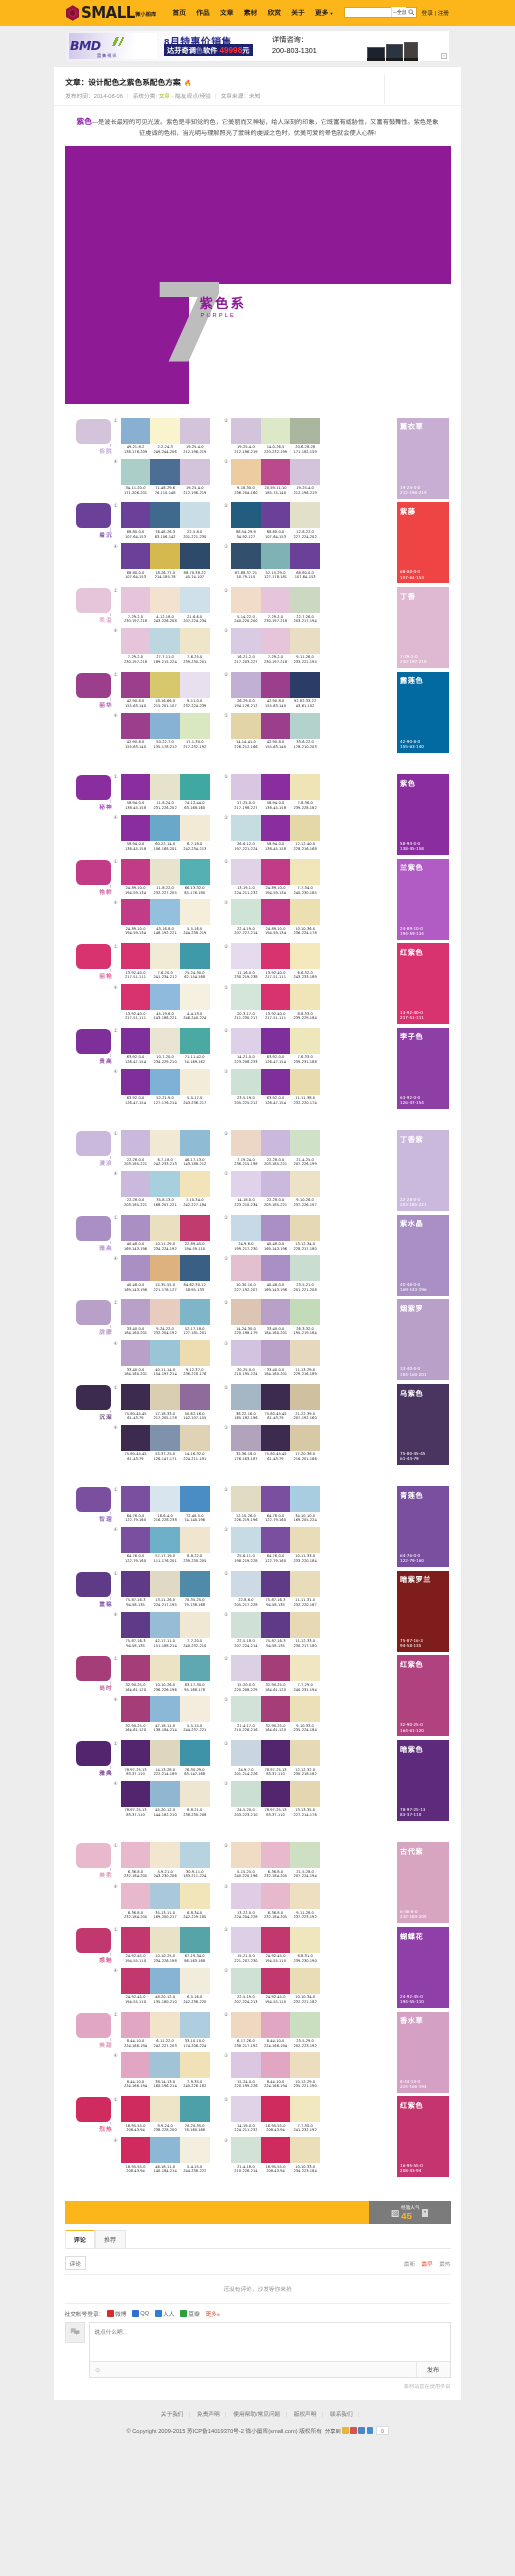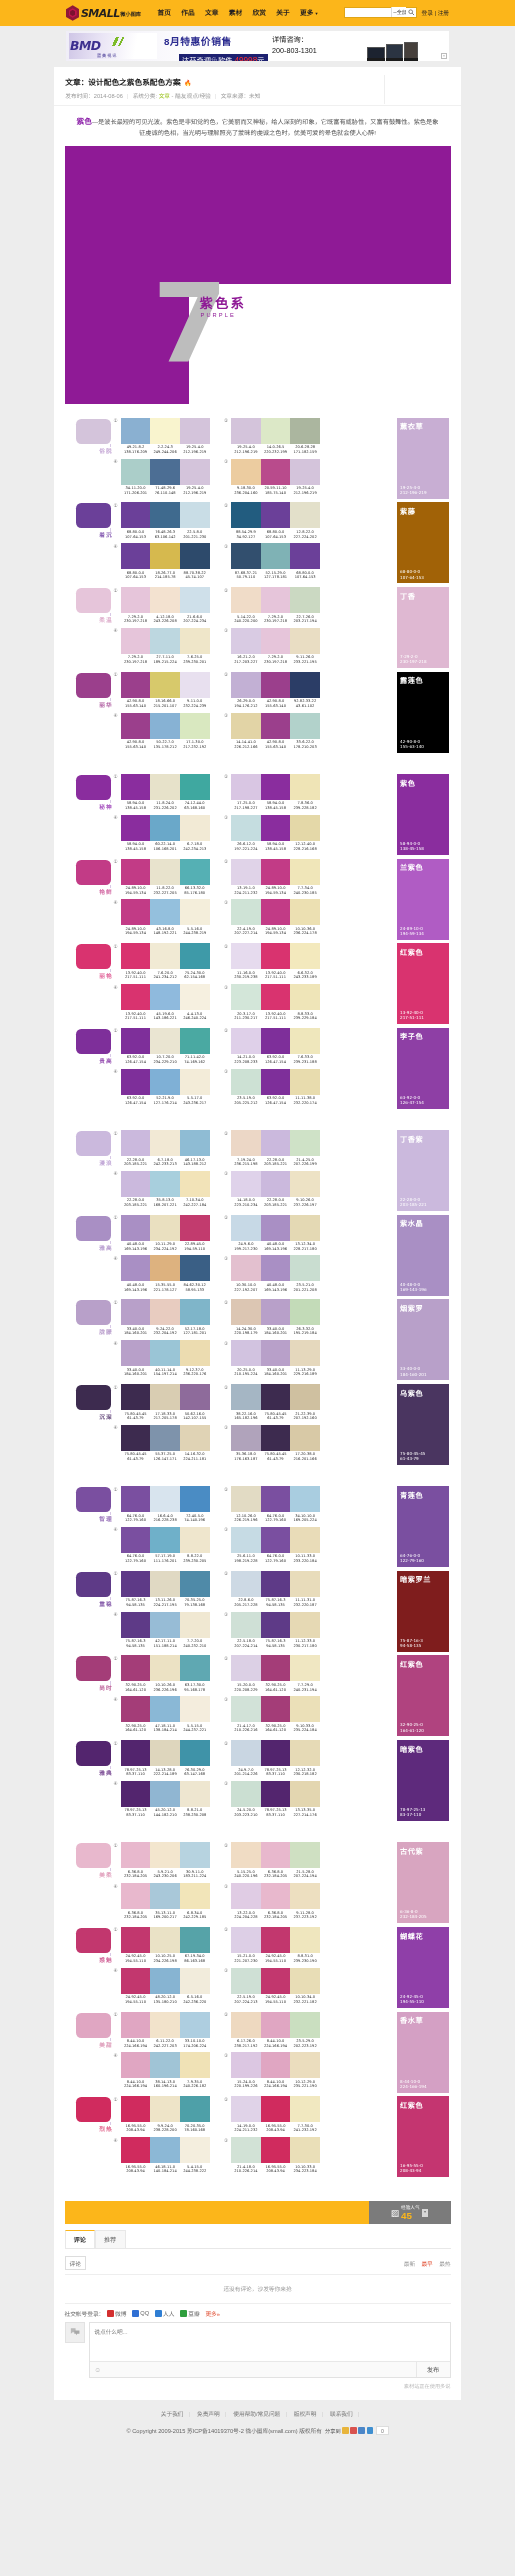--- a/index.html
+++ b/index.html
@@ -34,23 +34,22 @@
     background:#c0154a;
     clip-path:polygon(50% 0%,100% 25%,100% 75%,50% 100%,0% 75%,0% 25%);
   }
   .logo-hex .hx3 {
     position:absolute; left:4.1px; top:4.6px; width:5.2px; height:6.2px;
     background:#7b1130;
     clip-path:polygon(50% 0%,100% 25%,100% 75%,50% 100%,0% 75%,0% 25%);
   }
   .logo-text {
     font-family:"DejaVu Sans",sans-serif;
-    font-weight:bold; font-size:11px; letter-spacing:-0.5px;
+    font-weight:bold; font-size:15px; letter-spacing:-0.5px;
     color:#231f20;
-    font-style:italic;
   }
   .logo-cn { font-size:5.2px; color:#231f20; margin-left:0.5px; font-weight:bold;}
   .nav { display:flex; margin-left:11.3px; }
   .nav a {
     color:#231f20; text-decoration:none; font-size:6.7px; font-weight:bold;
     padding:0 5.2px; line-height:26px; white-space:nowrap;
   }
   .caret-d { font-size:4.1px; margin-left:1px; }
   .search-area { position:absolute; right:66px; top:6.7px; display:flex; align-items:center; }
   .search-box {
@@ -90,22 +89,22 @@
     position:absolute; left:36px; top:6.2px; width:27px; height:8.2px;
     background:
       linear-gradient(115deg,transparent 45%,#7dbb2a 45%,#7dbb2a 55%,transparent 55%),
       linear-gradient(115deg,transparent 65%,#7dbb2a 65%,#7dbb2a 72%,transparent 72%);
   }
   .banner .sale {
     position:absolute; left:98px; top:3.1px;
     font-size:9.8px; font-weight:bold; color:#2b2b8f; letter-spacing:0.5px;
   }
   .banner .pricebar {
-    position:absolute; left:98px; top:23px; background:#1d2170; color:#fff;
-    font-size:7.2px; font-weight:normal; padding:1px 3.1px; white-space:nowrap;margin-left:15px;
+    position:absolute; left:98px; top:13px; background:#1d2170; color:#fff;
+    font-size:7.2px; font-weight:bold; padding:1px 3.1px; white-space:nowrap;
   }
   .banner .pricebar .num { color:#ff2d2d; font-size:8.2px; }
   .banner .pricebar .gray { color:#8e8ebd; }
   .banner .contact {
     position:absolute; left:206px; top:4.1px; font-size:7.2px; color:#111; line-height:10.8px;
   }
   .banner .devices {
     position:absolute; right:25px; top:2.1px; width:57px; height:26px;
     display:flex; gap:1px; align-items:flex-end;
   }
@@ -500,21 +499,21 @@
                   </div>
                   <div class="codes">
                     <span>87-68-37-21<br>50-79-110</span>
                     <span>52-15-29-0<br>127-178-181</span>
                     <span>68-80-0-0<br>107-64-153</span>
                   </div>
                 </div>
               </div>
             </div>
             <div class="pal-right">
-              <div class="pal-name-card" style="background: #a16207;">
+              <div class="pal-name-card" style="background: #ef4444;">
                 <div class="nm">紫藤</div>
                 <div class="cd">68-80-0-0<br>107-64-153</div>
               </div>
             </div>
           </div>
           <div class="pal-row">
             <div class="pal-left">
               <div class="pal-chip" style="background: rgb(230, 197, 218);"></div>
               <div class="pal-vlabel" style="color: rgb(223, 176, 205);">温柔</div>
               <div class="pal-stem"></div>
@@ -650,21 +649,21 @@
                   </div>
                   <div class="codes">
                     <span>14-14-41-0<br>226-212-166</span>
                     <span>42-90-8-0<br>155-63-140</span>
                     <span>33-6-22-0<br>178-210-203</span>
                   </div>
                 </div>
               </div>
             </div>
             <div class="pal-right">
-              <div class="pal-name-card" style="background: #000000;">
+              <div class="pal-name-card" style="background: #0369a1;">
                 <div class="nm">露莲色</div>
                 <div class="cd">42-90-8-0<br>155-63-140</div>
               </div>
             </div>
           </div>
         </div>
         <div class="group-gap"></div>
         <div class="pal-section">
           <div class="pal-row">
             <div class="pal-left">

